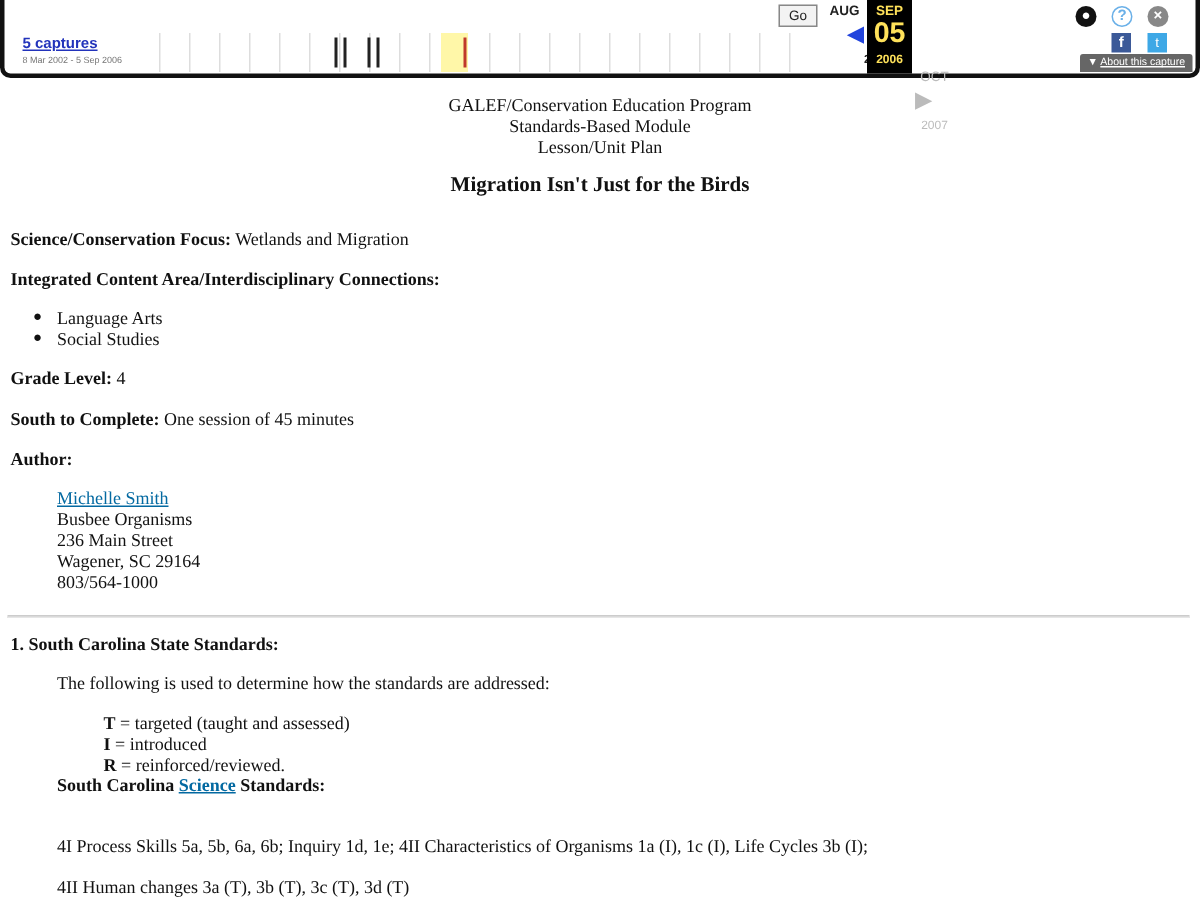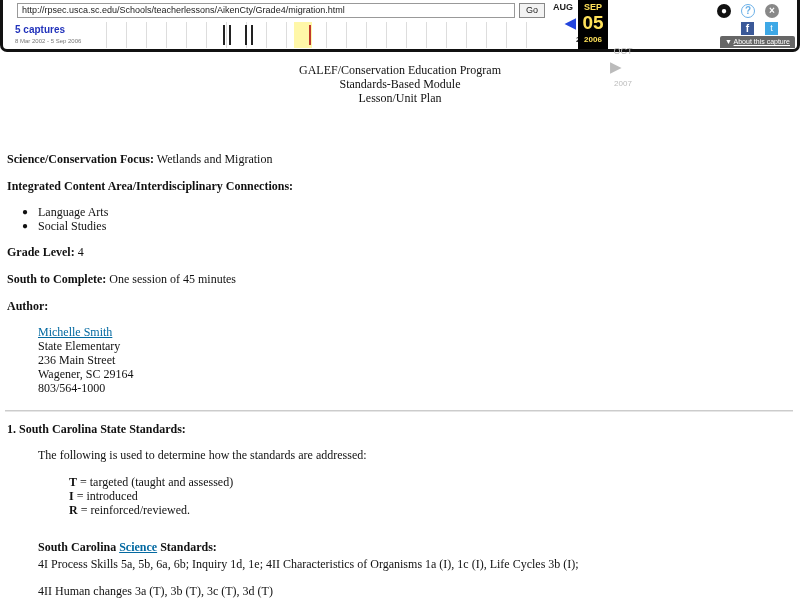--- a/index.html
+++ b/index.html
@@ -25,21 +25,21 @@
     font-size: 9px; line-height: 13px; padding: 0 4px; color: #222;
     font-family: "Liberation Sans", sans-serif;
   }
   .wb-go {
     position: absolute; left: 516px; top: 3px; width: 26px; height: 15px;
     border: 1px solid #888; background: #f3f3f3; font-size: 9px; line-height: 13px;
     text-align: center; color: #222;
   }
   .wb-captures {
     position: absolute; left: 12px; top: 24px; font-size: 10px;
-    color: #2233bb; font-weight: bold;
+    color: #2233bb; text-decoration: underline; font-weight: bold;
   }
   .wb-range {
     position: absolute; left: 12px; top: 38px; font-size: 6px; color: #777;
   }
   .wb-spark {
     position: absolute; left: 95px; top: 22px; width: 450px; height: 26px;
   }
   .wb-spark .yr {
     position: absolute; top: 0; width: 1px; height: 26px; background: #ddd;
   }
@@ -97,21 +97,20 @@
   .ind1 { position: absolute; left: 38px; }
   .ind2 { position: absolute; left: 69px; }
   a.link { color: #0369a1; text-decoration: underline; }
   .bullet { position: absolute; left: 22px; font-size: 10px; }
   .hr { position: absolute; left: 5px; top: 410px; width: 788px; height: 2px; background: #ccc; border-bottom: 1px solid #e6e6e6; }
 </style>
 </head>
 <body>
 
 <div class="wb">
-  <div class="wb-url">http://rpsec.usca.sc.edu/Schools/teacherlessons/AikenCty/Grade4/migration.html</div>
   <div class="wb-go">Go</div>
   <div class="wb-captures">5 captures</div>
   <div class="wb-range">8 Mar 2002 - 5 Sep 2006</div>
 
   <div class="wb-spark">
     <div class="yr" style="left:8px"></div>
     <div class="yr" style="left:28px"></div>
     <div class="yr" style="left:48px"></div>
     <div class="yr" style="left:68px"></div>
     <div class="yr" style="left:88px"></div>
@@ -166,20 +165,21 @@
   </div>
   <div class="wb-about">▼ <span>About this capture</span></div>
 </div>
 
 <div class="doc">
   <div class="hdr">
     <div>GALEF/Conservation Education Program</div>
     <div>Standards-Based Module</div>
     <div>Lesson/Unit Plan</div>
   </div>
+  <div class="title">Migration Isn't Just for the Birds</div>
 
   <div class="p" style="top:127px">
     <b>Integrated Content Area/Interdisciplinary Connections:</b>
   </div>
 
   <div class="p" style="top:100px">
     <b>Science/Conservation Focus:</b><span> Wetlands and Migration</span>
   </div>
   <div class="bullet" style="top:153px">●</div>
   <div class="ind1" style="top:153px">Language Arts</div>
@@ -192,21 +192,21 @@
 
   <div class="p" style="top:220px">
     <b>South to Complete:</b><span> One session of 45 minutes</span>
   </div>
 
   <div class="p" style="top:247px">
     <b>Author:</b>
   </div>
   <div class="ind1" style="top:273px">
     <a class="link">Michelle Smith</a><br>
-    <span>State Elementary</span><br>
+    <span>Busbee Organisms</span><br>
     <span>236 Main Street</span><br>
     <span>Wagener, SC 29164</span><br>
     <span>803/564-1000</span>
   </div>
 </div>
 
 <div class="hr"></div>
 
 <div style="position:absolute;left:0;top:0;width:800px;font-size:12px;line-height:14px;">
   <div class="p" style="top:422px">
@@ -217,18 +217,18 @@
   <div class="ind2" style="top:475px">
     <b>T</b><span> = targeted (taught and assessed)</span>
   </div>
   <div class="ind2" style="top:489px">
     <b>I</b><span> = introduced</span>
   </div>
   <div class="ind2" style="top:503px">
     <b>R</b><span> = reinforced/reviewed.</span>
   </div>
 
-  <div class="ind1" style="top:540px">
+  <div class="ind1" style="top:516px">
     <b><span>South Carolina </span><a class="link">Science</a><span> Standards:</span></b>
   </div>
   <div class="ind1" style="top:557px">4I Process Skills 5a, 5b, 6a, 6b; Inquiry 1d, 1e; 4II Characteristics of Organisms 1a (I), 1c (I), Life Cycles 3b (I);</div>
   <div class="ind1" style="top:584px">4II Human changes 3a (T), 3b (T), 3c (T), 3d (T)</div>
 </div>
 
 </body></html>

